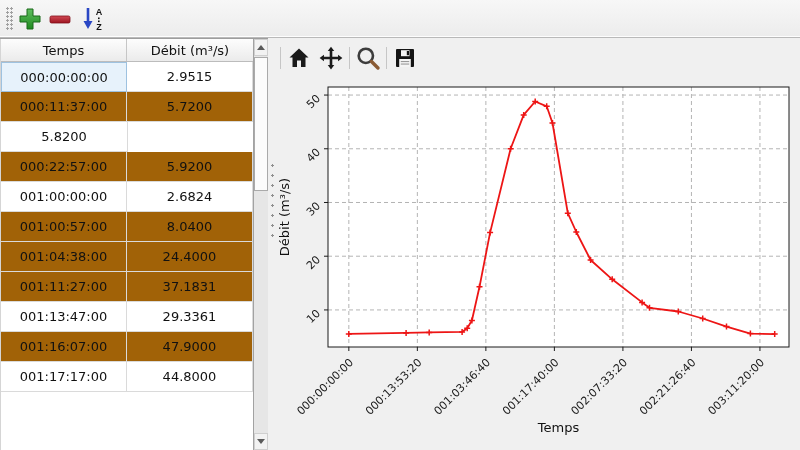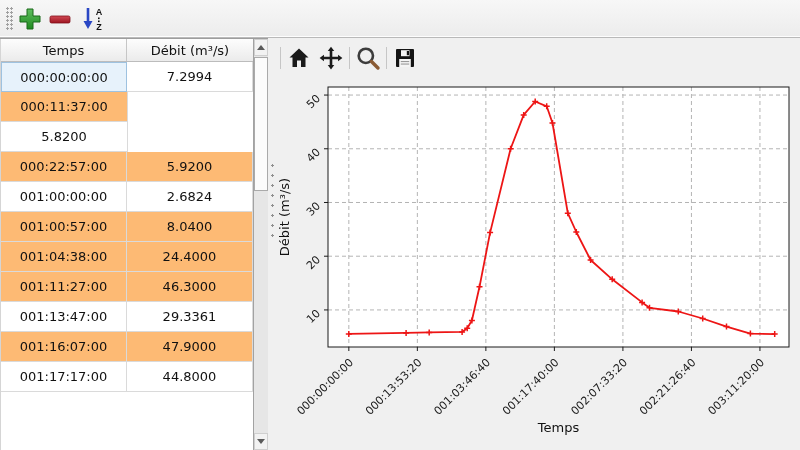--- a/index.html
+++ b/index.html
@@ -43,21 +43,21 @@
     width:127px;box-sizing:border-box;border-right:1px solid #c6c6c6;
     display:flex;align-items:center;justify-content:center;
     font-size:13px;color:#111;
   }
   .th:last-child{border-right:none;}
   .tr{display:flex;height:30px;}
   .td{
     width:127px;box-sizing:border-box;border-right:1px solid #dadada;border-bottom:1px solid #dadada;
     display:flex;align-items:center;justify-content:center;font-size:13px;color:#111;background:#ffffff;
   }
-  .tr.alt .td{background:#fdba74;}
+  .tr.alt .td{background:#a16207;}
   .td.selected{
     background:#e7f2fb !important;
     border:1px solid #9ec2e0;
   }
   
   .vscrollbar{position:absolute;left:254px;top:0;width:14px;height:411px;background:#e6e6e6;}
   .sb-btn{
     position:absolute;left:0;width:14px;height:17px;background:#f2f2f2;
     display:flex;align-items:center;justify-content:center;border:1px solid #cfcfcf;box-sizing:border-box;
   }
@@ -132,24 +132,25 @@
 
   <div class="left-panel">
     <div class="grid">
       <div class="thead">
         <div class="th">Temps</div>
         <div class="th">Débit (m³/s)</div>
       </div>
       <div id="tbody">
           <div class="tr">
             <div class="td selected">000:00:00:00</div>
-            <div class="td">7.2994</div>
+            <div class="td">2.9515</div>
           </div>
           <div class="tr alt">
             <div class="td">000:11:37:00</div>
+            <div class="td">5.7200</div>
           </div>
           <div class="tr">
             <div class="td">5.8200</div>
           </div>
           <div class="tr alt">
             <div class="td">000:22:57:00</div>
             <div class="td">5.9200</div>
           </div>
           <div class="tr">
             <div class="td">001:00:00:00</div>
@@ -158,21 +159,21 @@
           <div class="tr alt">
             <div class="td">001:00:57:00</div>
             <div class="td">8.0400</div>
           </div>
           <div class="tr alt">
             <div class="td">001:04:38:00</div>
             <div class="td">24.4000</div>
           </div>
           <div class="tr alt">
             <div class="td">001:11:27:00</div>
-            <div class="td">46.3000</div>
+            <div class="td">37.1831</div>
           </div>
           <div class="tr">
             <div class="td">001:13:47:00</div>
             <div class="td">29.3361</div>
           </div>
           <div class="tr alt">
             <div class="td">001:16:07:00</div>
             <div class="td">47.9000</div>
           </div>
           <div class="tr">

